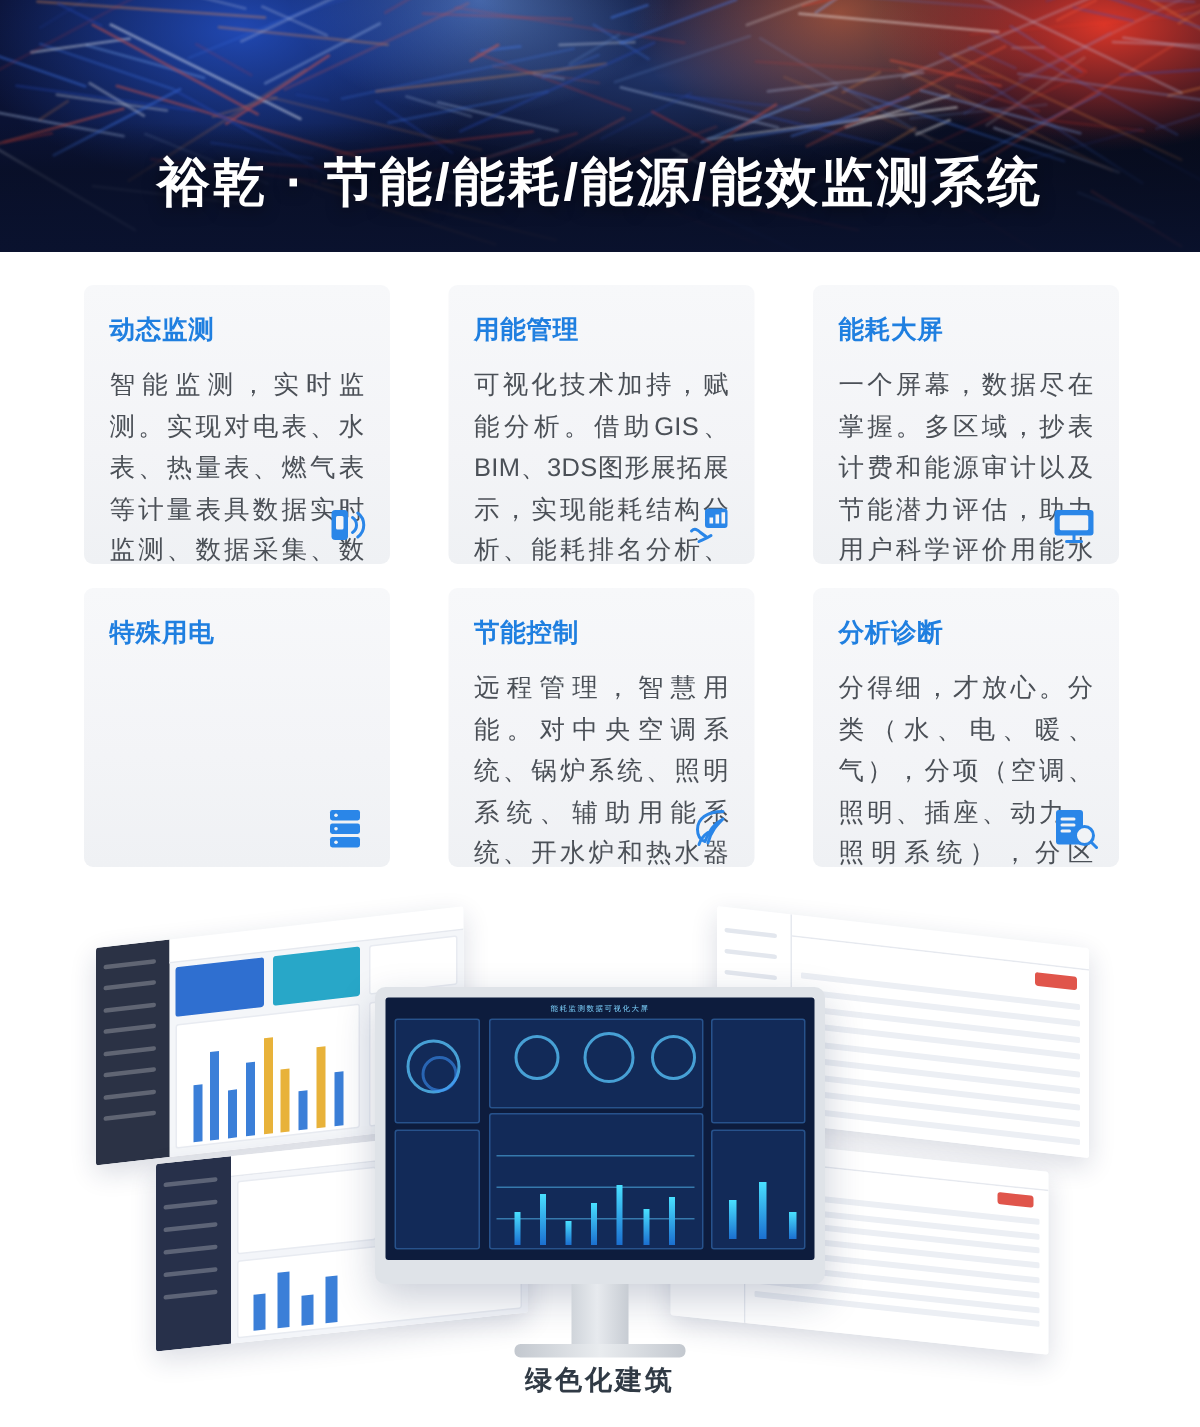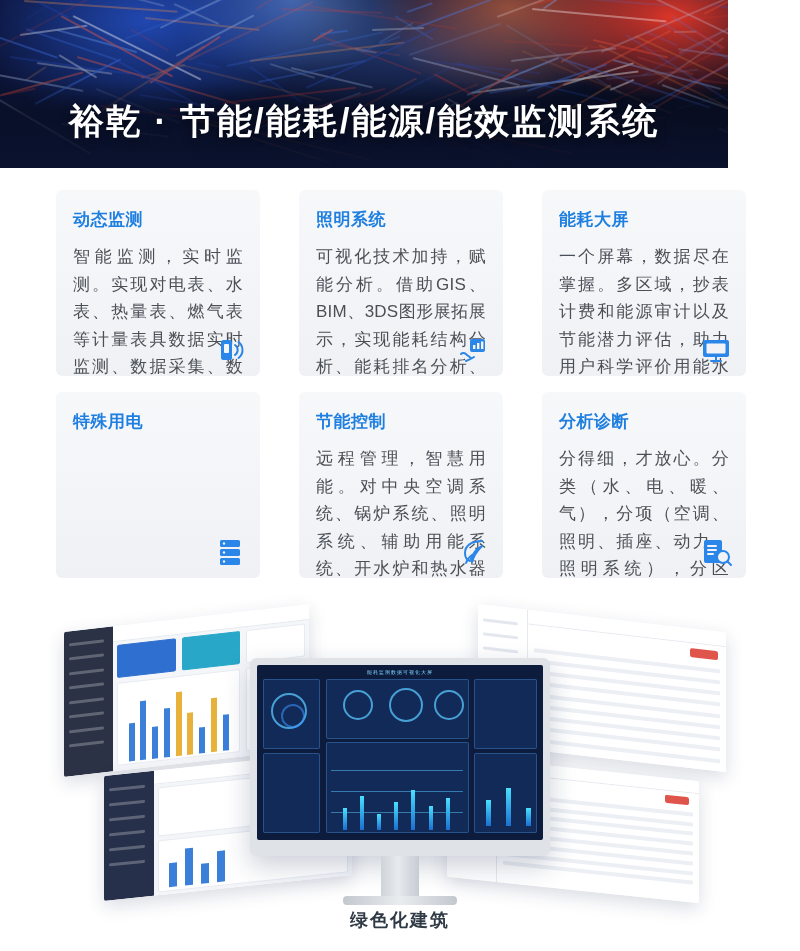--- a/index.html
+++ b/index.html
@@ -8,21 +8,21 @@
     width: 800px; height: 951px;
     background: #ffffff;
     font-family: "Liberation Sans", "DejaVu Sans", sans-serif;
     overflow: hidden;
   }
   .page { position: relative; width: 800px; height: 951px; background:#fff; }
 
   
   .hero {
     position: relative;
-    width: 728px; height: 168px;
+    width: 800px; height: 168px;
     overflow: hidden;
     background: #ec4899;
   }
   .hero-bg {
     position: absolute; inset: 0;
     background:
       radial-gradient(ellipse 220px 120px at 92% 10%, rgba(255,60,40,0.85), rgba(255,60,40,0) 70%),
       radial-gradient(ellipse 200px 130px at 70% 5%, rgba(255,120,60,0.55), rgba(255,120,60,0) 70%),
       radial-gradient(ellipse 260px 150px at 20% 12%, rgba(40,90,220,0.75), rgba(40,90,220,0) 70%),
       radial-gradient(ellipse 180px 110px at 40% 0%, rgba(120,170,255,0.55), rgba(120,170,255,0) 70%),
@@ -354,21 +354,21 @@
         <svg viewBox="0 0 32 32" fill="none" stroke="currentColor" stroke-width="2">
           <rect x="7" y="6" width="11" height="20" rx="2.5" fill="currentColor" stroke="none"></rect>
           <rect x="10" y="10" width="5" height="9" rx="1" fill="#f4f5f8" stroke="none"></rect>
           <path d="M21 11a6 6 0 0 1 0 10" stroke-linecap="round"></path>
           <path d="M24.5 8a10 10 0 0 1 0 16" stroke-linecap="round"></path>
         </svg>
       </span>
     </div>
 
     <div class="card">
-      <h3>照明系统</h3>
+      <h3>用能管理</h3>
       <p>可视化技术加持，赋能分析。借助GIS、BIM、3DS图形展拓展示，实现能耗结构分析、能耗排名分析、用能趋势分析、时段能耗分析等功能。</p>
       <span class="card-icon">
         <svg viewBox="0 0 32 32" fill="none" stroke="currentColor" stroke-width="2">
           <rect x="13" y="5" width="15" height="13" rx="2" fill="currentColor" stroke="none"></rect>
           <rect x="16" y="11" width="2.4" height="4" fill="#f4f5f8" stroke="none"></rect>
           <rect x="20" y="9" width="2.4" height="6" fill="#f4f5f8" stroke="none"></rect>
           <rect x="24" y="7.5" width="2.4" height="7.5" fill="#f4f5f8" stroke="none"></rect>
           <path d="M4 20c2-2 4-1 6 1l4 3" stroke-linecap="round"></path>
           <path d="M9 27c2-1 5-2 8-4" stroke-linecap="round"></path>
         </svg>

